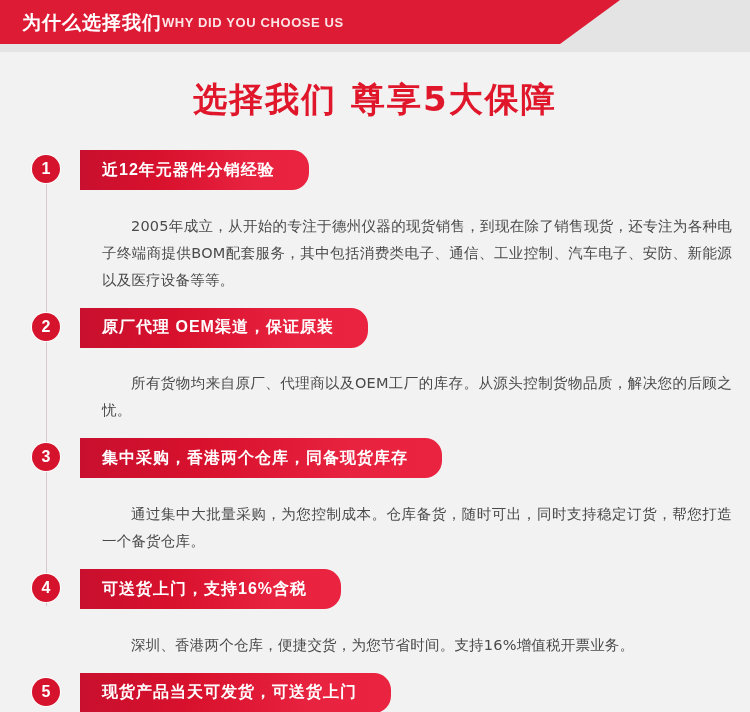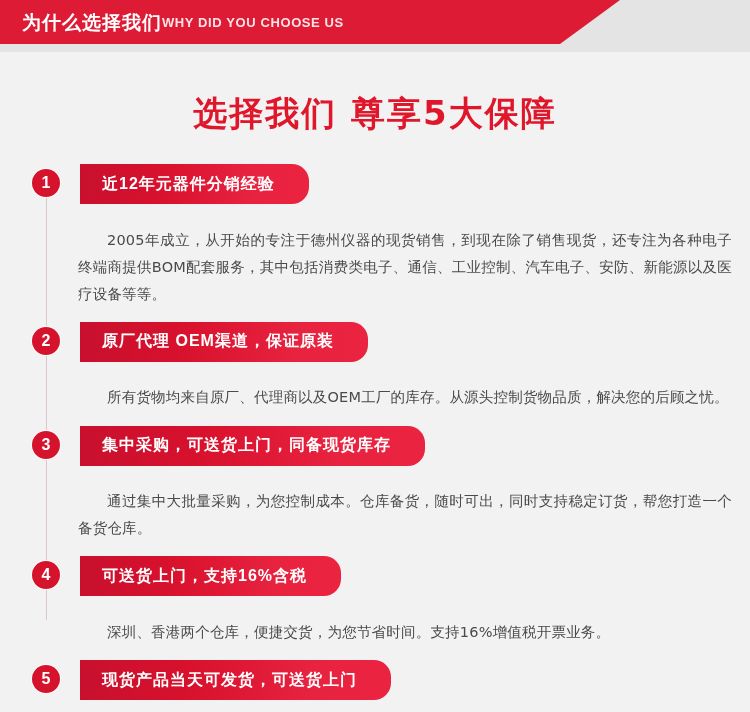--- a/index.html
+++ b/index.html
@@ -58,21 +58,21 @@
   }
 
   
   .page-title {
     text-align: center;
     color: #e0162b;
     font-size: 34px;
     font-weight: bold;
     letter-spacing: 2px;
     margin: 0;
-    padding-top: 43px;
+    padding-top: 29px;
     line-height: 1.1;
     font-family: "DejaVu Sans", "Liberation Sans", sans-serif;
   }
 
   
   .items {
     position: relative;
     margin-top: 32px;
     padding-left: 0;
   }
@@ -134,20 +134,21 @@
     white-space: nowrap;
   }
   .item-body {
     color: #4a4a4a;
     font-size: 14.5px;
     line-height: 1.85;
     padding: 10px 18px 0 78px;
     text-align: justify;
     letter-spacing: 0.2px;
     font-family: "DejaVu Sans", "Liberation Sans", sans-serif;
+    margin-left: 24px;
   }
   .item-body.indent {
     text-indent: 2em;
   }
   .item + .item {
     margin-top: 14px;
   }
   .item-5 .item-body {
     padding-left: 100px;
     text-indent: 0;
@@ -181,21 +182,21 @@
     <div class="item-head">
       <span class="bullet">2</span>
       <span class="pill">原厂代理 OEM渠道，保证原装</span>
     </div>
     <p class="item-body indent">所有货物均来自原厂、代理商以及OEM工厂的库存。从源头控制货物品质，解决您的后顾之忧。</p>
   </div>
 
   <div class="item item-3">
     <div class="item-head">
       <span class="bullet">3</span>
-      <span class="pill">集中采购，可送货上门，同备现货库存</span>
+      <span class="pill">集中采购，香港两个仓库，同备现货库存</span>
     </div>
     <p class="item-body indent">通过集中大批量采购，为您控制成本。仓库备货，随时可出，同时支持稳定订货，帮您打造一个备货仓库。</p>
   </div>
 
   <div class="item item-4">
     <div class="item-head">
       <span class="bullet">4</span>
       <span class="pill">可送货上门，支持16%含税</span>
     </div>
     <p class="item-body indent">深圳、香港两个仓库，便捷交货，为您节省时间。支持16%增值税开票业务。</p>

